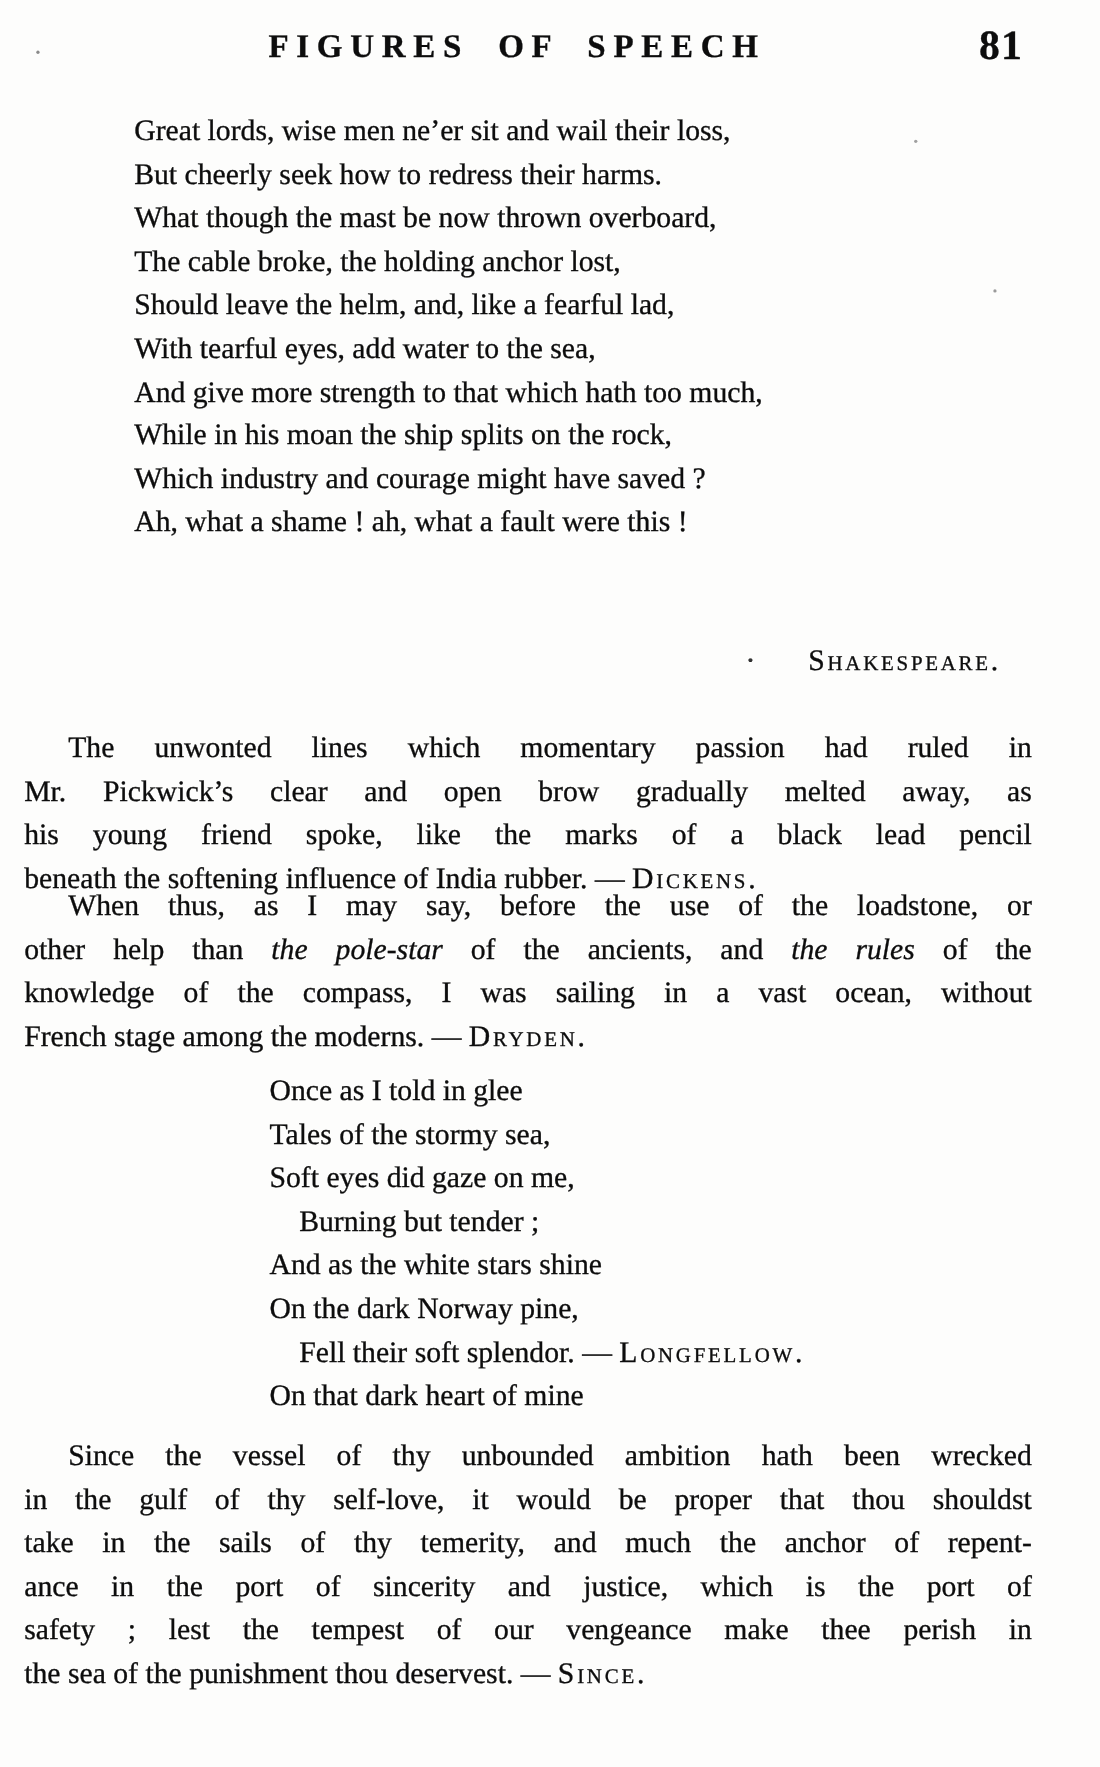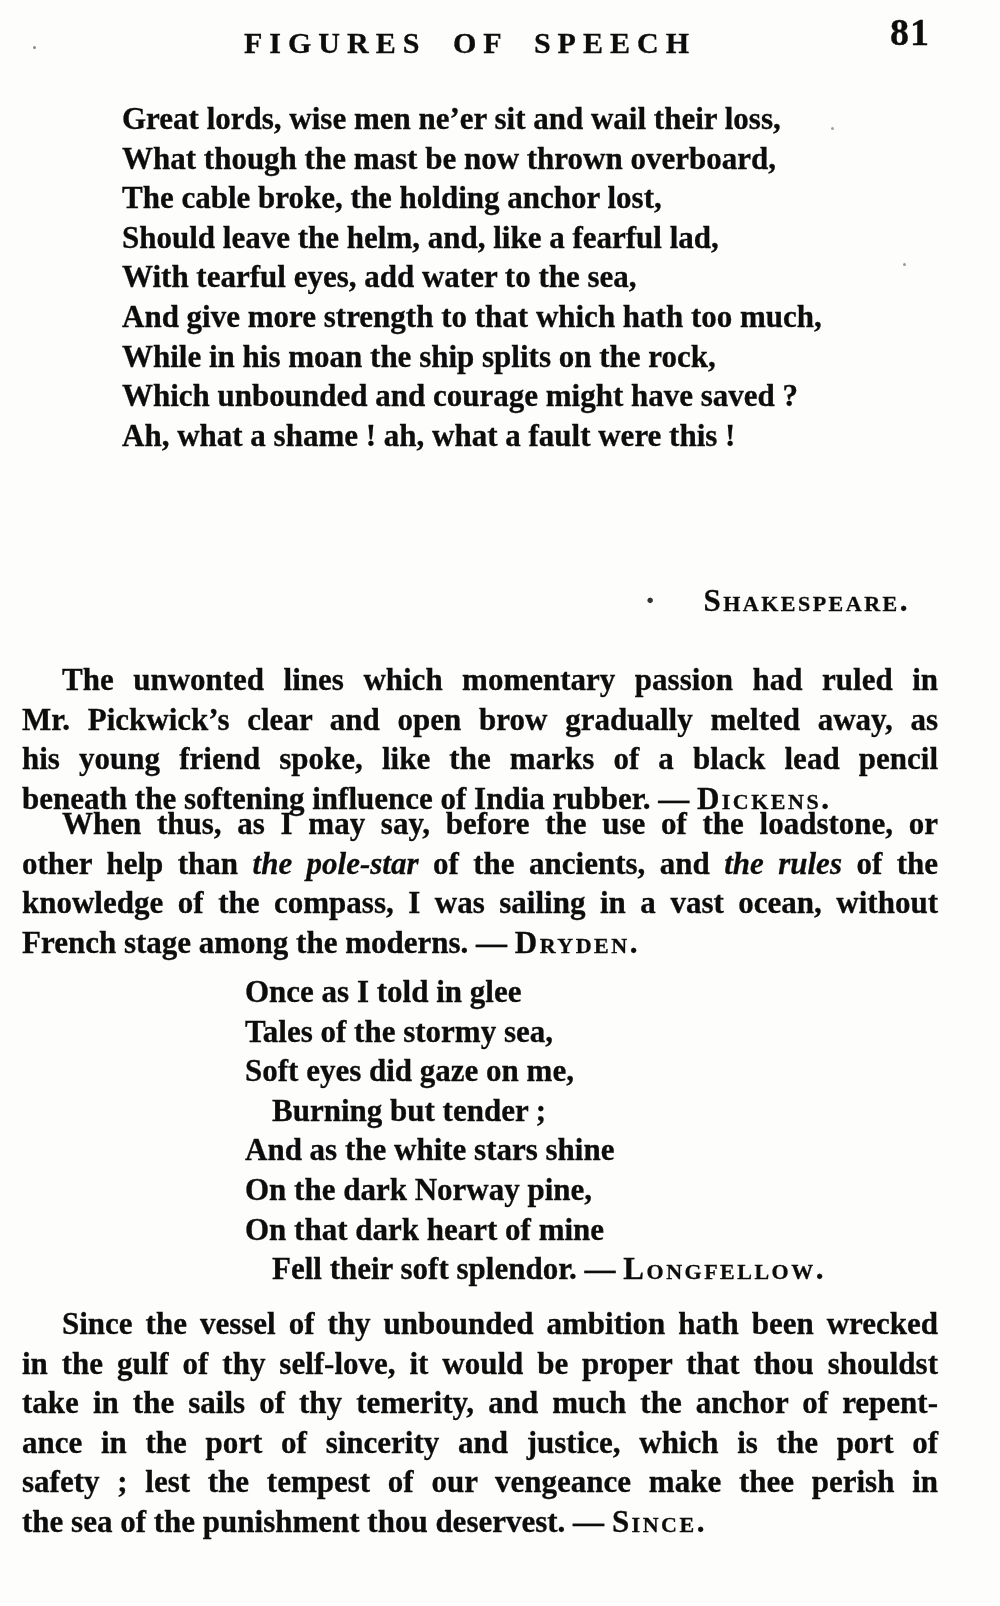--- a/index.html
+++ b/index.html
@@ -13,25 +13,25 @@
     position:relative; width:1000px; height:1606px; overflow:hidden;
     -webkit-text-stroke:0.3px #0d0d0d;
   }
   
   .hdr-title {
     position:absolute; top:26px; left:0; width:940px;
     text-align:center; font-weight:700; font-size:30px;
     letter-spacing:7px; word-spacing:12px;
   }
   .hdr-pagenum {
-    position:absolute; top:10px; right:70px;
+    position:absolute; top:20px; right:70px;
     font-weight:700; font-size:38px; letter-spacing:1px;
   }
   
-  .block { position:absolute; font-size:31px; line-height:39.6px;font-weight:bold; }
+  .block { position:absolute; font-size:27px; line-height:39.6px; }
   .poem .line { white-space:pre-wrap; }
   .poem1 { top:99px;  left:122px; }
   .poem2 { top:972px; left:245px; }
   .poem2 .line.ind { padding-left:27px; }
   .attr-line {
     top:581px; left:22px; width:888px; text-align:right;
   }
   .attr-line .dot { margin-right:48px; color:#333; }
   .para { left:22px; width:916px; }
   .para .pline { text-align:justify; text-align-last:justify; }
@@ -51,27 +51,28 @@
 </head>
 <body>
 
 <div class="page">
 
   <div class="hdr-title">FIGURES OF SPEECH</div>
   <div class="hdr-pagenum">81</div>
 
   <div class="block poem poem1">
     <div class="line"><span>Great lords, wise men ne’er sit and wail their loss,</span></div>
+    <div class="line"><span>But cheerly seek how to redress their harms.</span></div>
     <div class="line"><span>What though the mast be now thrown overboard,</span></div>
     <div class="line"><span>The cable broke, the holding anchor lost,</span></div>
     <div class="line"><span>Should leave the helm, and, like a fearful lad,</span></div>
     <div class="line"><span>With tearful eyes, add water to the sea,</span></div>
     <div class="line"><span>And give more strength to that which hath too much,</span></div>
     <div class="line"><span>While in his moan the ship splits on the rock,</span></div>
-    <div class="line"><span>Which unbounded and courage might have saved ?</span></div>
+    <div class="line"><span>Which industry and courage might have saved ?</span></div>
     <div class="line"><span>Ah, what a shame ! ah, what a fault were this !</span></div>
   </div>
 
   <div class="block attr-line">
     <span class="dot">·</span><span><span class="smallcaps">Shakespeare.</span></span>
   </div>
 
   <div class="block para para-dickens">
     <div class="pline ind"><span>The unwonted lines which momentary passion had ruled in</span></div>
     <div class="pline"><span>Mr. Pickwick’s clear and open brow gradually melted away, as</span></div>
@@ -86,22 +87,22 @@
     <div class="pline last"><span>French stage among the moderns. — </span><span class="smallcaps">Dryden.</span></div>
   </div>
 
   <div class="block poem poem2">
     <div class="line"><span>Once as I told in glee</span></div>
     <div class="line"><span>Tales of the stormy sea,</span></div>
     <div class="line"><span>Soft eyes did gaze on me,</span></div>
     <div class="line ind"><span>Burning but tender ;</span></div>
     <div class="line"><span>And as the white stars shine</span></div>
     <div class="line"><span>On the dark Norway pine,</span></div>
+    <div class="line ind"><span>Fell their soft splendor. — </span><span class="smallcaps">Longfellow.</span></div>
     <div class="line"><span>On that dark heart of mine</span></div>
-    <div class="line ind"><span>Fell their soft splendor. — </span><span class="smallcaps">Longfellow.</span></div>
   </div>
 
   <div class="block para para-final">
     <div class="pline ind"><span>Since the vessel of thy unbounded ambition hath been wrecked</span></div>
     <div class="pline"><span>in the gulf of thy self-love, it would be proper that thou shouldst</span></div>
     <div class="pline"><span>take in the sails of thy temerity, and much the anchor of repent-</span></div>
     <div class="pline"><span>ance in the port of sincerity and justice, which is the port of</span></div>
     <div class="pline"><span>safety ; lest the tempest of our vengeance make thee perish in</span></div>
     <div class="pline last"><span>the sea of the punishment thou deservest. — </span><span class="smallcaps">Since.</span></div>
   </div>

